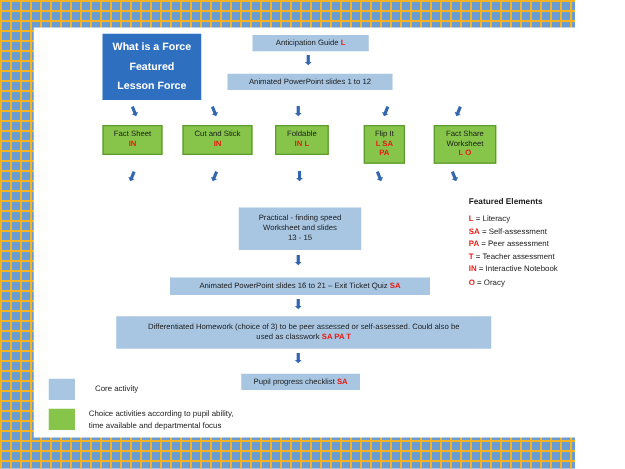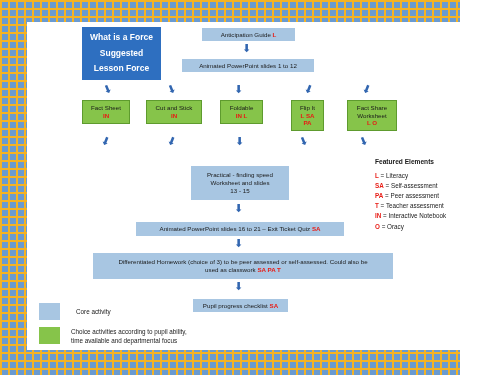--- a/index.html
+++ b/index.html
@@ -129,21 +129,21 @@
   .key-label.two-line { margin-left: 11px; margin-top: 0px; }
 </style>
 </head>
 <body>
 
 <div id="page">
   <div id="canvas">
 
     <div class="box box-title" style="left:55px; top:5px; width:79px; height:53px;">
       <span class="line">What is a Force</span>
-      <span class="line">Suggested</span>
+      <span class="line">Featured</span>
       <span class="line">Lesson Force</span>
     </div>
 
     <div class="box box-core" style="left:175px; top:6px; width:93px; height:13px;">
       <span class="line">
         <span>Anticipation Guide</span>
         <span class="tag">L</span>
       </span>
     </div>
 

